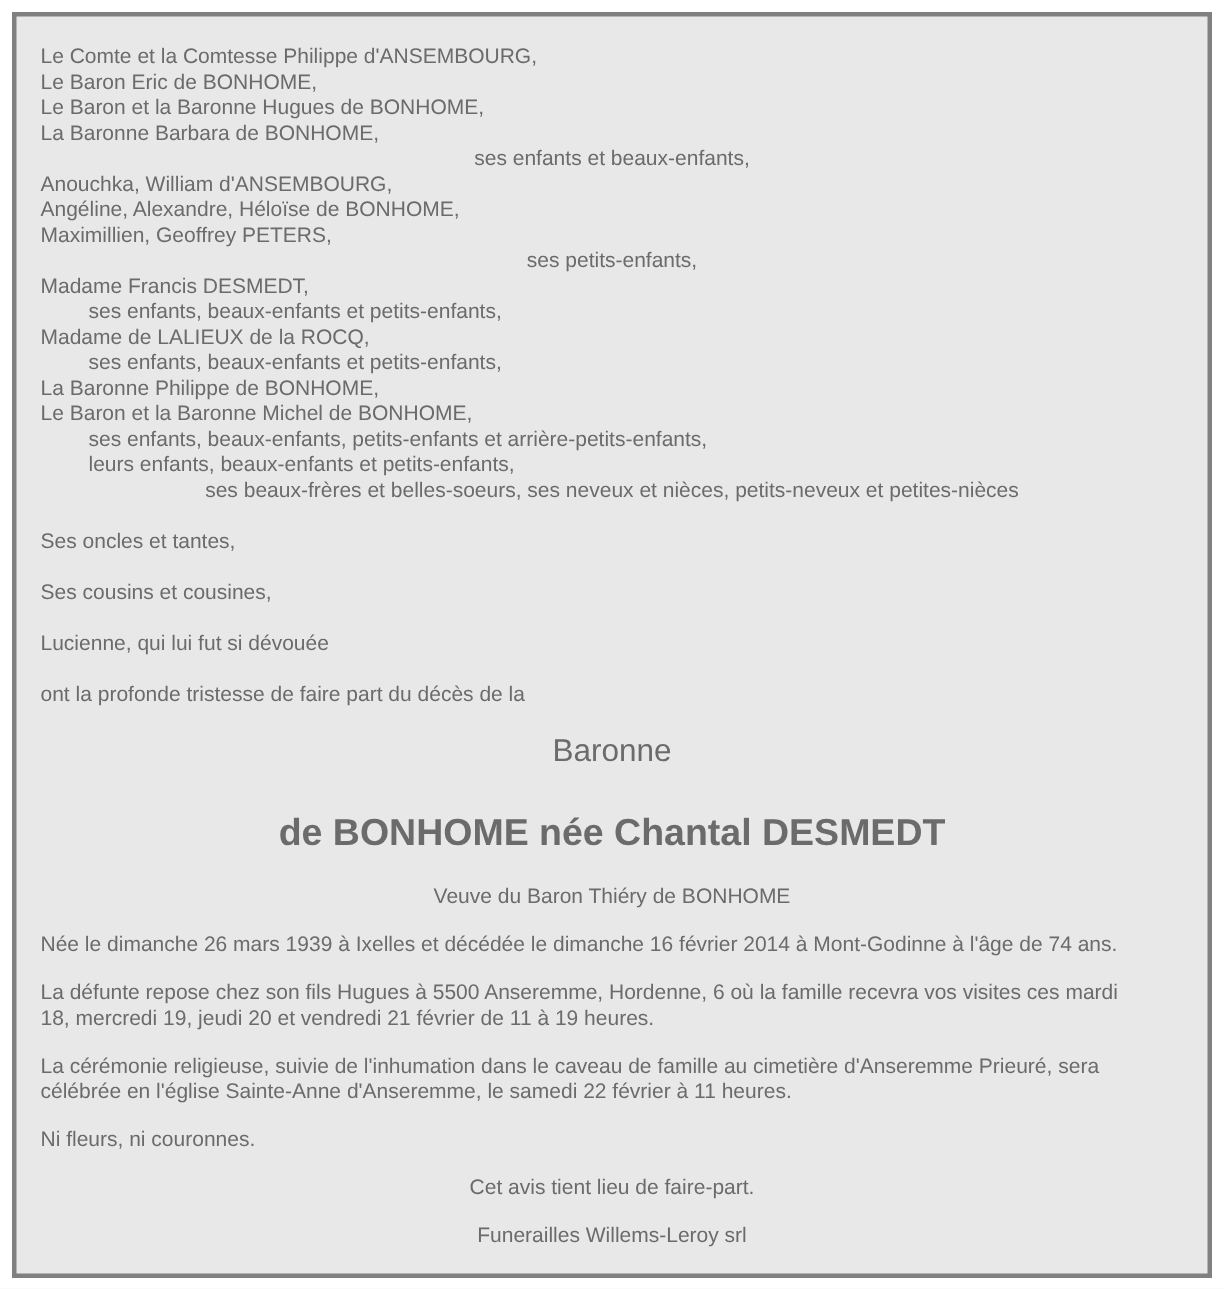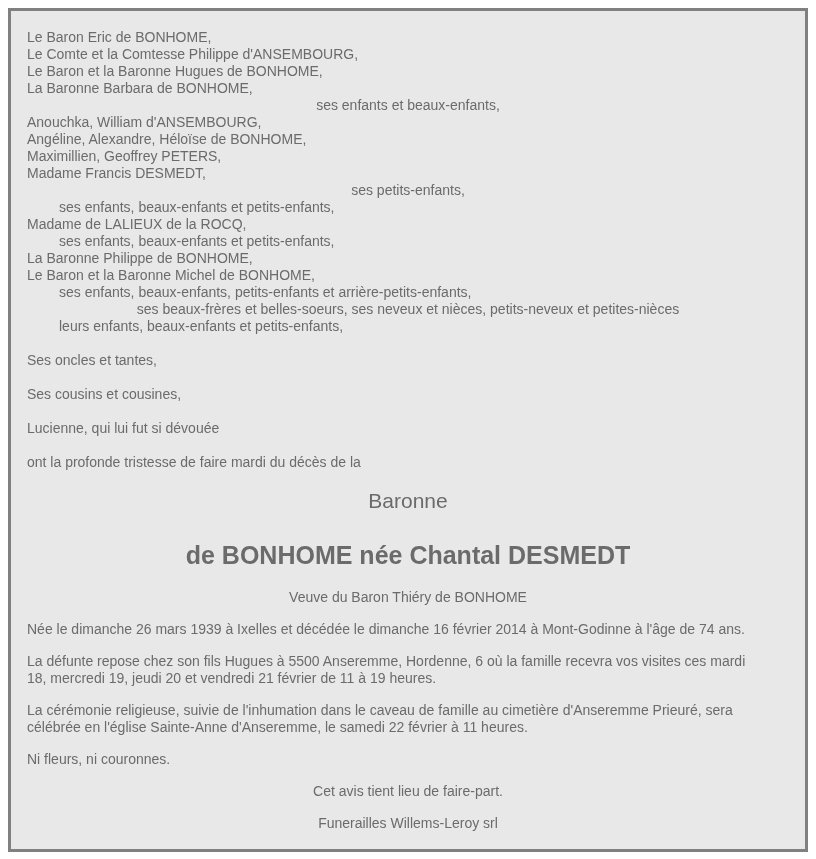--- a/index.html
+++ b/index.html
@@ -24,49 +24,49 @@
     .center { text-align: center; }
     .title-small { font-size: 21px; line-height: 22px; color: #6b6b6b; }
     .title-big { font-size: 25px; line-height: 34px; font-weight: bold; color: #6b6b6b; }
   </style>
 </head>
 <body>
 
 <div class="notice">
   <div class="inner">
 
+    <span class="line">Le Comte et la Comtesse Philippe d'ANSEMBOURG,</span>
     <span class="line">Le Baron Eric de BONHOME,</span>
-    <span class="line">Le Comte et la Comtesse Philippe d'ANSEMBOURG,</span>
     <span class="line">Le Baron et la Baronne Hugues de BONHOME,</span>
     <span class="line">La Baronne Barbara de BONHOME,</span>
     <span class="line right">ses enfants et beaux-enfants,</span>
 
     <span class="line">Anouchka, William d'ANSEMBOURG,</span>
     <span class="line">Angéline, Alexandre, Héloïse de BONHOME,</span>
     <span class="line">Maximillien, Geoffrey PETERS,</span>
+    <span class="line right">ses petits-enfants,</span>
+
     <span class="line" style="margin-top:0px">Madame Francis DESMEDT,</span>
-
-    <span class="line right">ses petits-enfants,</span>
     <span class="line indent">ses enfants, beaux-enfants et petits-enfants,</span>
     <span class="line">Madame de LALIEUX de la ROCQ,</span>
     <span class="line indent">ses enfants, beaux-enfants et petits-enfants,</span>
     <span class="line">La Baronne Philippe de BONHOME,</span>
     <span class="line">Le Baron et la Baronne Michel de BONHOME,</span>
     <span class="line indent">ses enfants, beaux-enfants, petits-enfants et arrière-petits-enfants,</span>
+    <span class="line indent">leurs enfants, beaux-enfants et petits-enfants,</span>
     <span class="line right">ses beaux-frères et belles-soeurs, ses neveux et nièces, petits-neveux et petites-nièces</span>
-    <span class="line indent">leurs enfants, beaux-enfants et petits-enfants,</span>
 
     <div class="gap"></div>
     <span class="line">Ses oncles et tantes,</span>
     <div class="gap"></div>
     <span class="line">Ses cousins et cousines,</span>
     <div class="gap"></div>
     <span class="line">Lucienne, qui lui fut si dévouée</span>
     <div class="gap"></div>
-    <span class="line">ont la profonde tristesse de faire mardi du décès de la</span>
+    <span class="line">ont la profonde tristesse de faire part du décès de la</span>
 
     <div style="height:19px"></div>
     <span class="line center title-small">Baronne</span>
     <div style="height:26px"></div>
     <span class="line center title-big">de BONHOME née Chantal DESMEDT</span>
     <div style="height:17px"></div>
     <span class="line center">Veuve du Baron Thiéry de BONHOME</span>
 
     <div style="height:15px"></div>
     <span class="line">Née le dimanche 26 mars 1939 à Ixelles et décédée le dimanche 16 février 2014 à Mont-Godinne à l'âge de 74 ans.</span>

